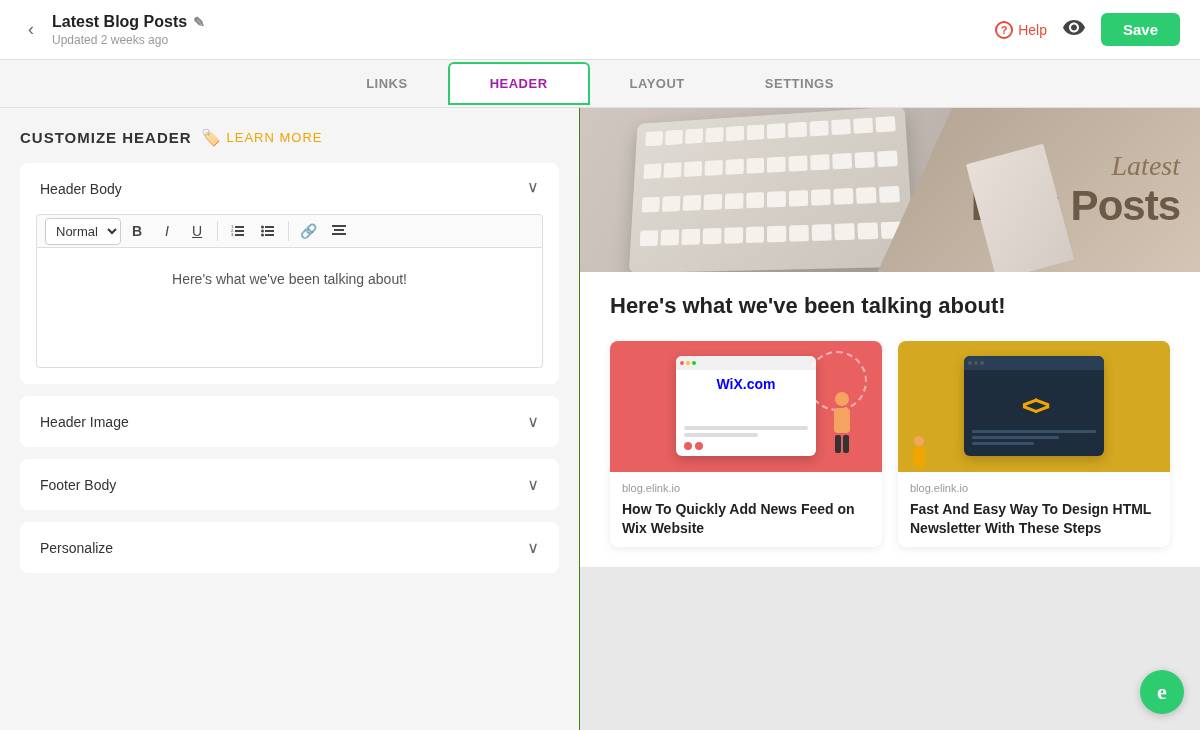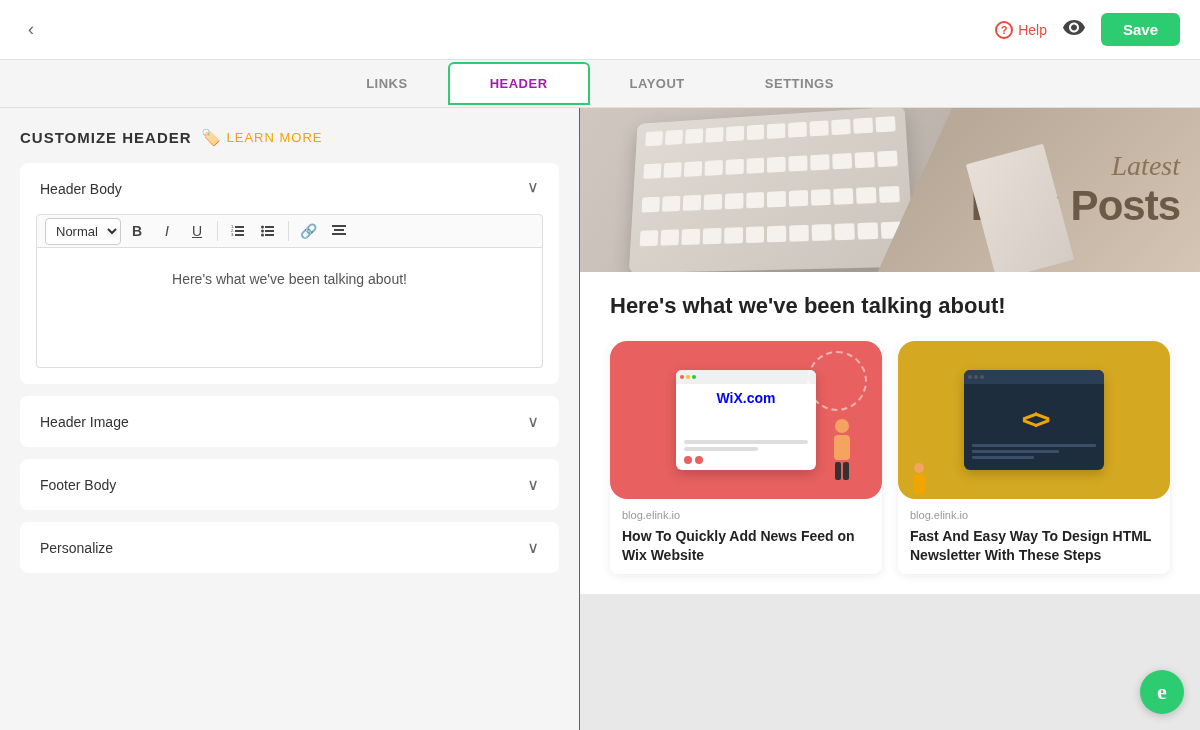--- a/index.html
+++ b/index.html
@@ -117,21 +117,21 @@
       position: absolute; right: 140px; bottom: 0; width: 80px; height: 120px;
       background: linear-gradient(135deg, #e8e0d8, #d4ccc4);
       border-radius: 2px; transform: rotate(-15deg);
     }
 
     .preview-content { background: #fff; padding: 20px 30px; }
     .preview-subtitle { font-size: 22px; font-weight: 600; color: #222; margin-bottom: 20px; line-height: 1.3; }
 
     .blog-cards { display: grid; grid-template-columns: 1fr 1fr; gap: 16px; }
     .blog-card { background: #fff; border-radius: 8px; overflow: hidden; box-shadow: 0 2px 8px rgba(0,0,0,0.08); }
-    .card-image { width: 100%; height: 158px; position: relative; overflow: hidden; border-radius: 17px; }
+    .card-image { width: 100%; height: 131px; position: relative; overflow: hidden; }
     .card-image-coral { background: #e86060; }
     .card-image-yellow { background: #d4a820; }
     .card-meta { padding: 10px 12px 2px; font-size: 11px; color: #999; }
     .card-title { padding: 4px 12px 8px; font-size: 14px; font-weight: 700; color: #222; line-height: 1.4; }
     .card-excerpt { padding: 0 12px 12px; font-size: 12px; color: #777; }
 
     
     .wix-illustration {
       width: 100%; height: 100%;
       display: flex; align-items: center; justify-content: center;
@@ -190,20 +190,27 @@
     ::-webkit-scrollbar { width: 6px; }
     ::-webkit-scrollbar-track { background: #f0f0f0; }
     ::-webkit-scrollbar-thumb { background: #ccc; border-radius: 3px; }
   </style>
 </head>
 <body>
 
 <div class="top-bar">
   <div class="top-bar-left">
     <button class="back-btn">‹</button>
+    <div class="page-title-wrap">
+      <div class="page-title">
+        <span>Latest Blog Posts</span>
+        <span class="page-title-edit">✎</span>
+      </div>
+      <div class="page-subtitle">Updated 2 weeks ago</div>
+    </div>
   </div>
   <div class="top-bar-right">
     <button class="help-btn">
       <span class="help-icon">?</span>
       <span>Help</span>
     </button>
     <button class="eye-btn">
       <svg width="22" height="16" viewBox="0 0 22 16" fill="none">
         <path d="M11 0C6 0 1.73 3.11 0 7.5 1.73 11.89 6 15 11 15s9.27-3.11 11-7.5C20.27 3.11 16 0 11 0zm0 12.5c-2.76 0-5-2.24-5-5s2.24-5 5-5 5 2.24 5 5-2.24 5-5 5zm0-8c-1.66 0-3 1.34-3 3s1.34 3 3 3 3-1.34 3-3-1.34-3-3-3z" fill="#444"></path>
       </svg>

